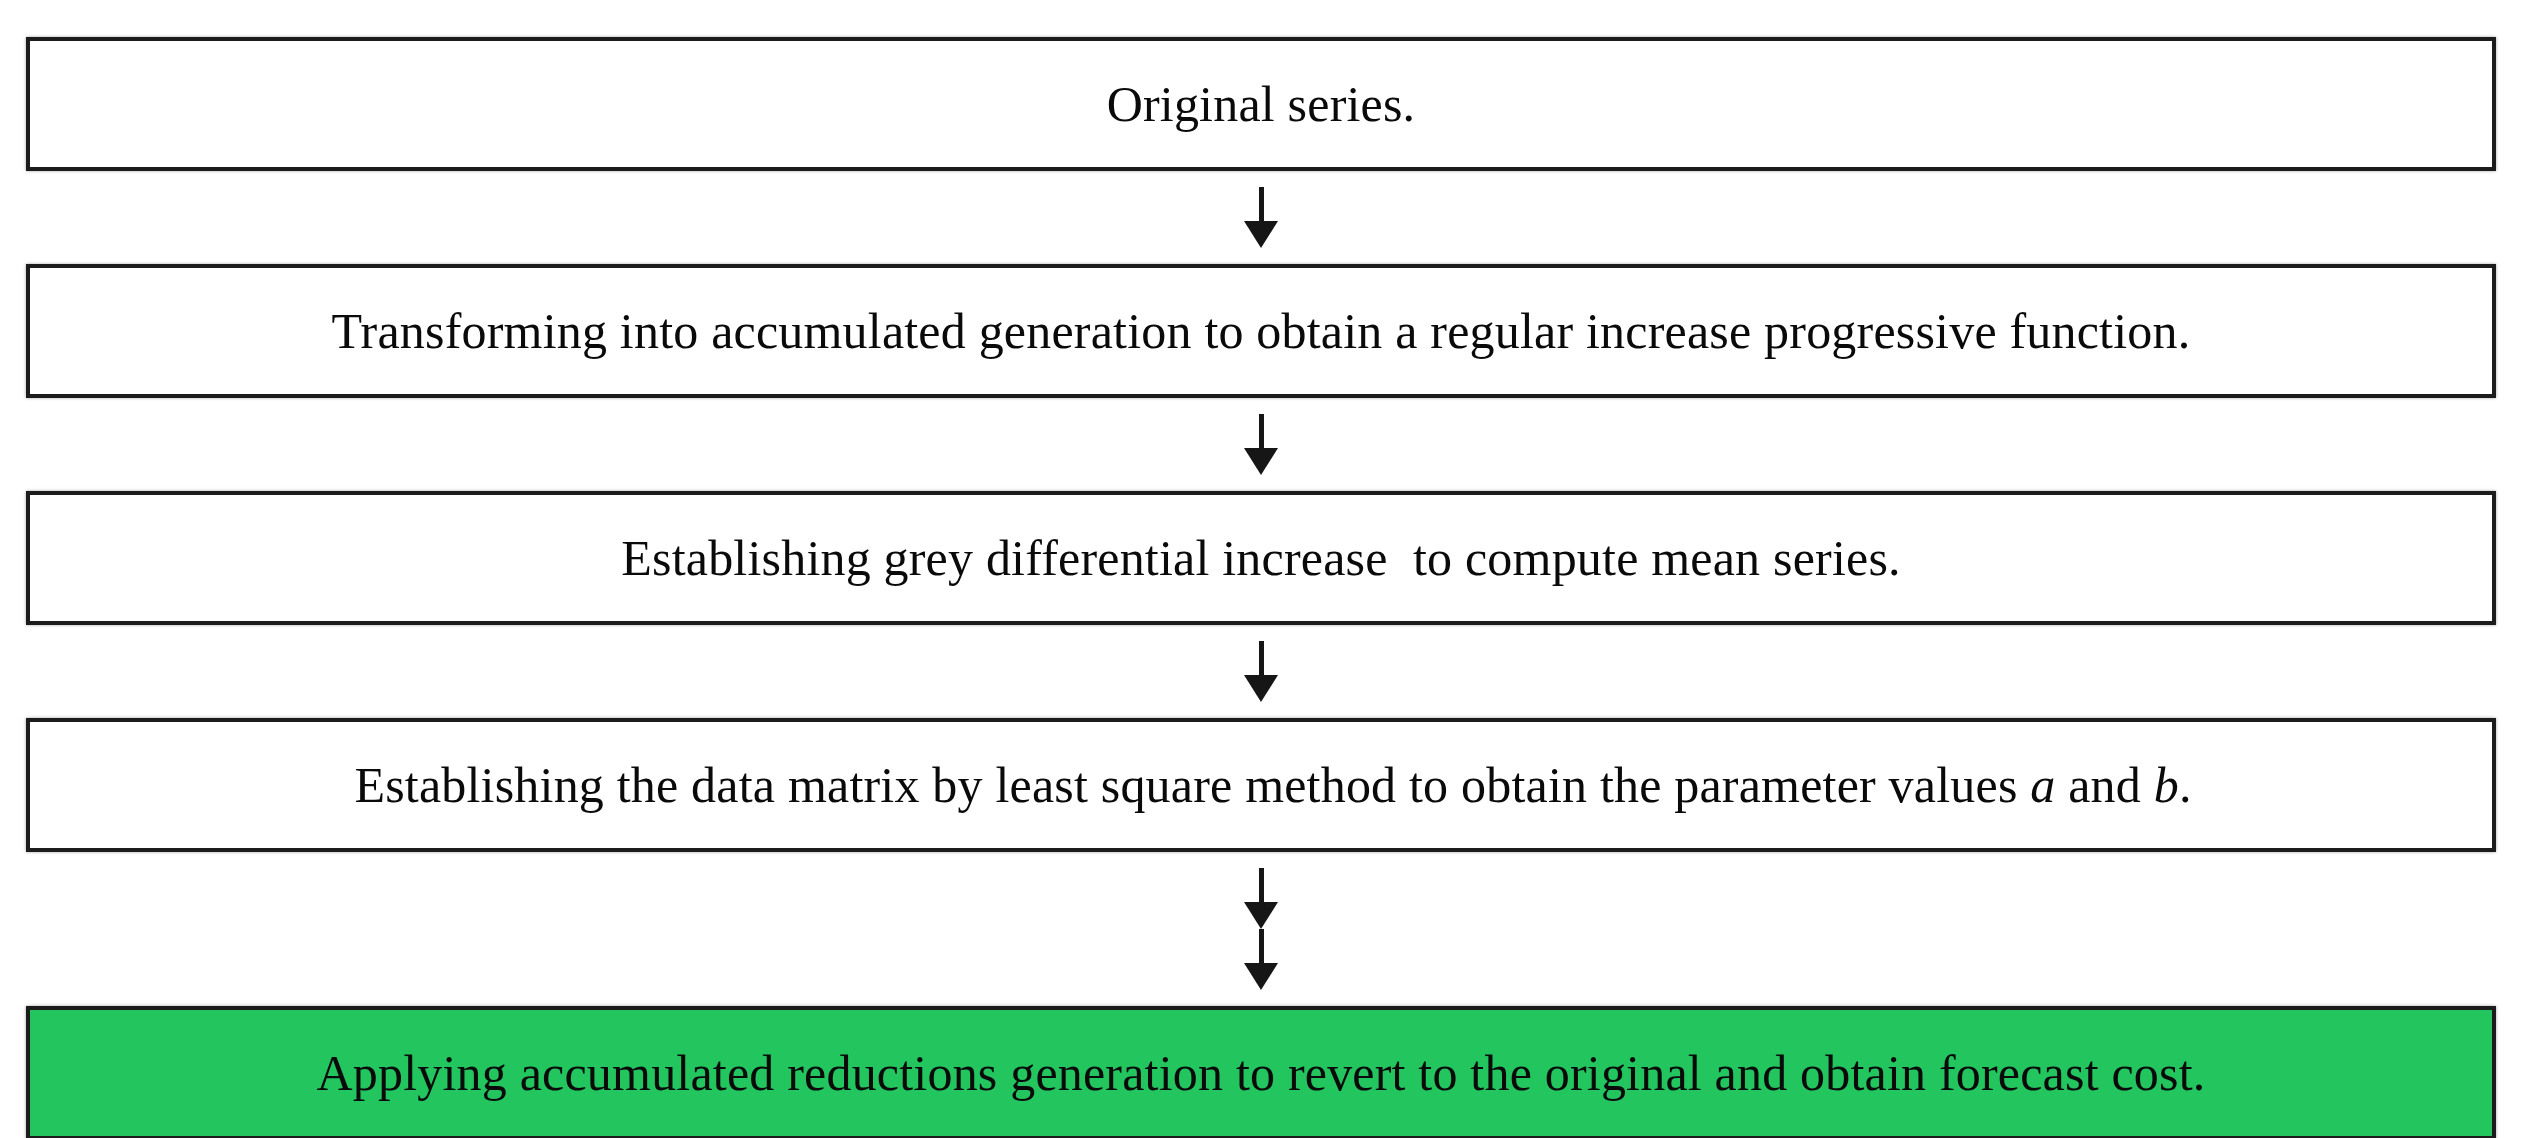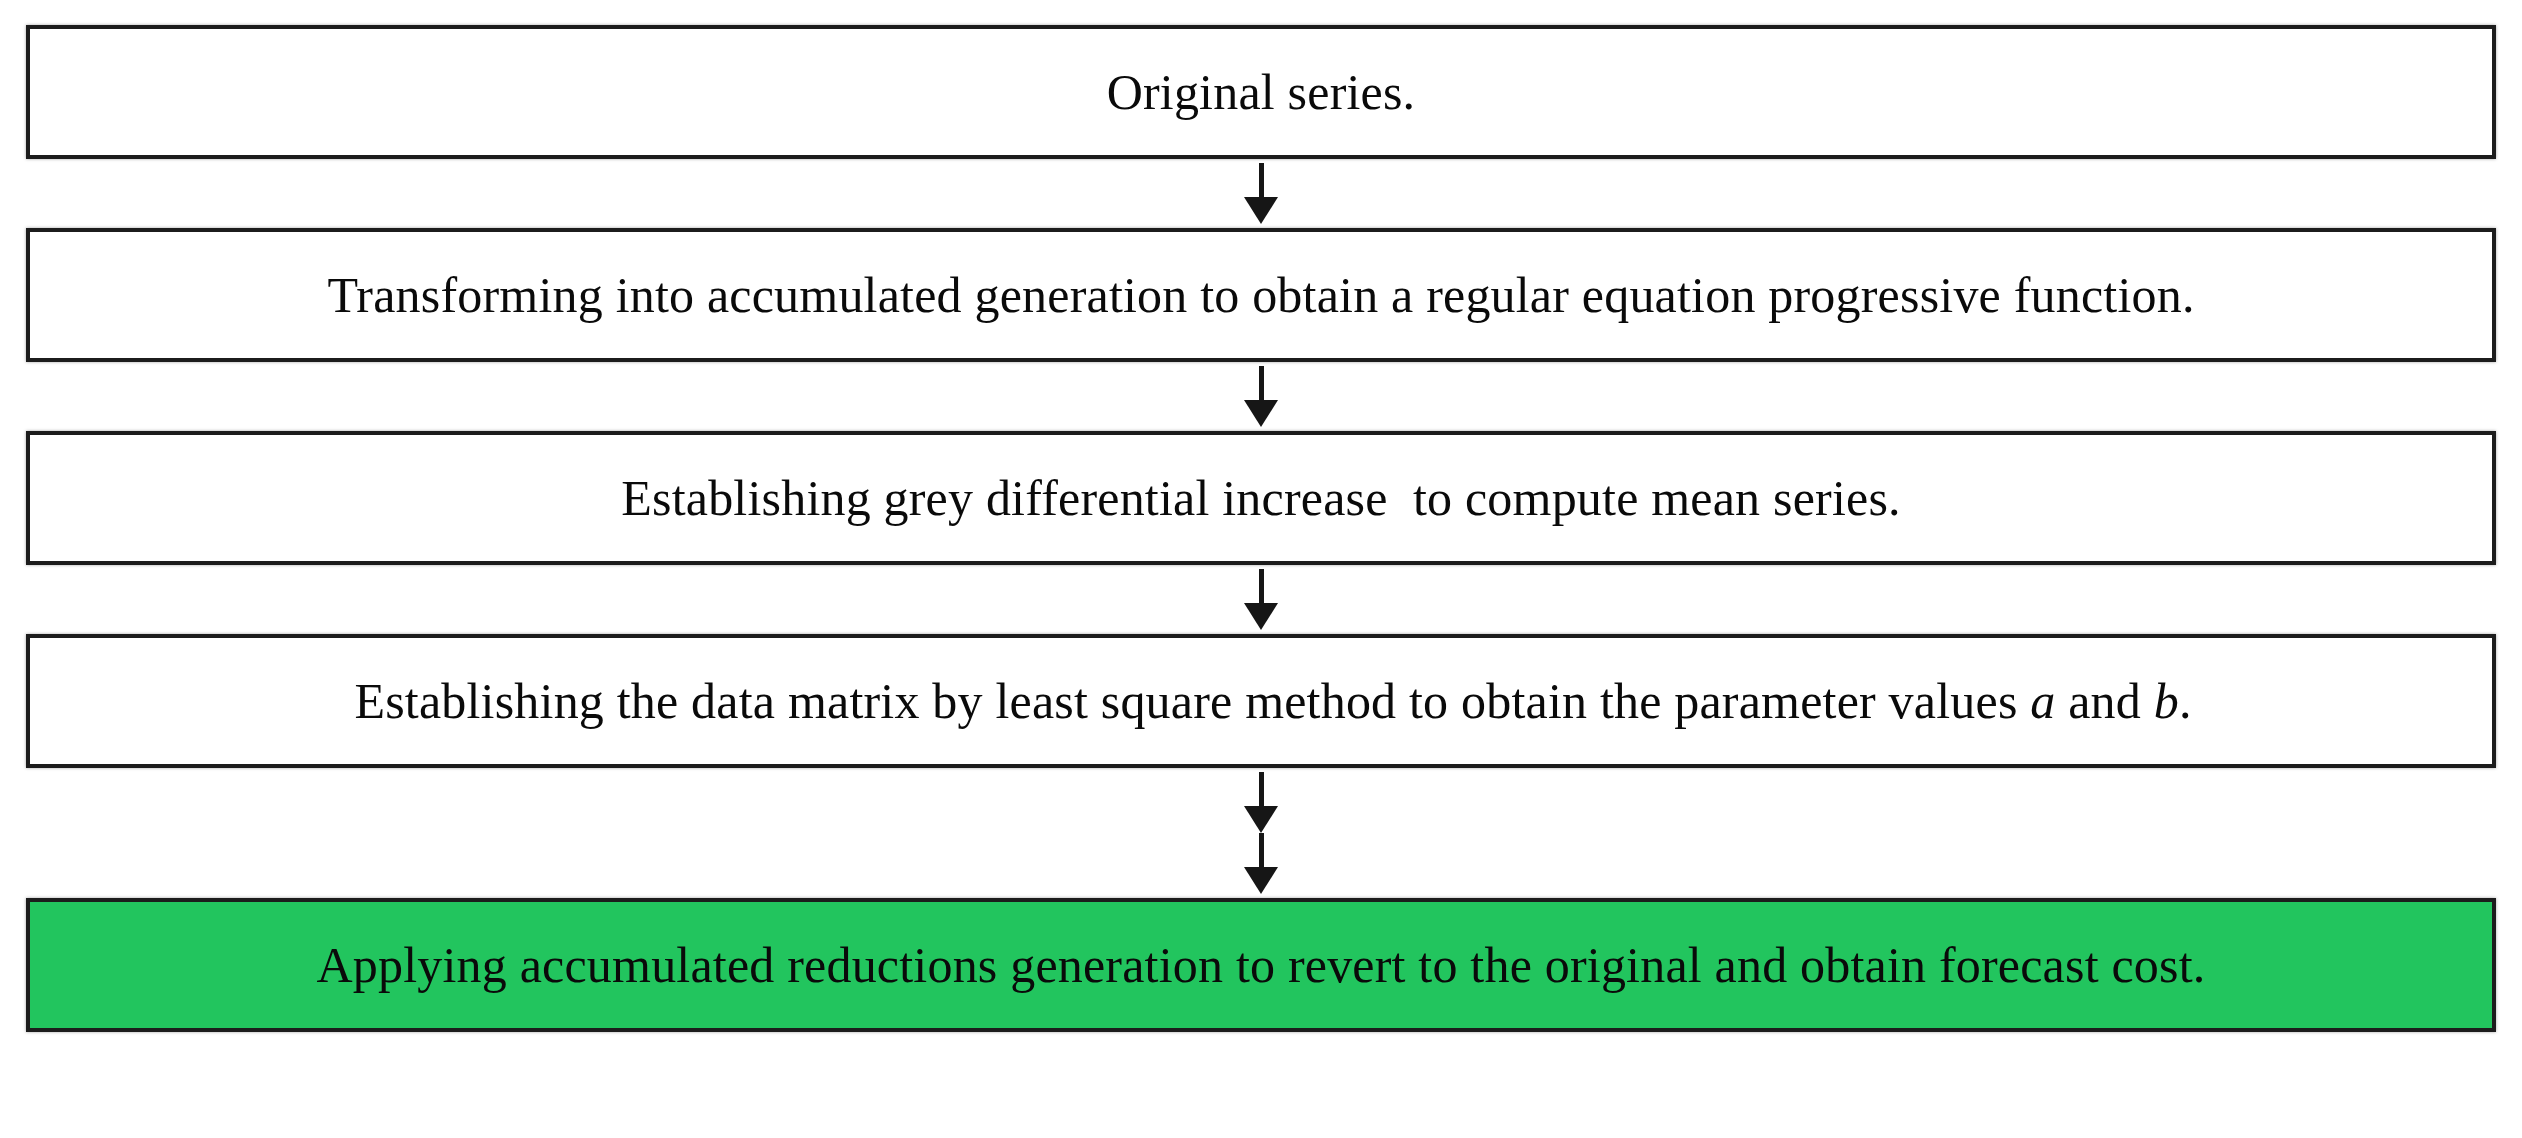--- a/index.html
+++ b/index.html
@@ -17,21 +17,21 @@
     padding-top: 21px;
     overflow: hidden;
   }
   .flowchart {
     display: flex;
     flex-direction: column;
   }
   .flow-box {
     box-sizing: border-box;
     height: 134px;
-    margin: 4px 26px;
+    margin: 16px 26px;
     border: 4px solid #1c1c1c;
     background: #ffffff;
     display: flex;
     align-items: center;
     justify-content: center;
     box-shadow: 0 0 3px rgba(0,0,0,0.35);
   }
   .flow-box-label {
     font-size: 50px;
     color: #0a0a0a;
@@ -74,21 +74,21 @@
     <div class="flow-box" style="border-color: rgb(28, 28, 28); background: rgb(255, 255, 255);">
       <span class="flow-box-label" style="color: rgb(10, 10, 10);"><span>Original series.</span></span>
     </div>
 
     <div class="flow-arrow">
       <div class="stem" style="background: rgb(22, 22, 22);"></div>
       <div class="head" style="border-top-color: rgb(22, 22, 22);"></div>
     </div>
 
     <div class="flow-box" style="border-color: rgb(28, 28, 28); background: rgb(255, 255, 255);">
-      <span class="flow-box-label" style="color: rgb(10, 10, 10);"><span>Transforming into accumulated generation to obtain a regular equation progressive function.</span></span>
+      <span class="flow-box-label" style="color: rgb(10, 10, 10);"><span>Transforming into accumulated generation to obtain a regular increase progressive function.</span></span>
     </div>
 
     <div class="flow-arrow">
       <div class="stem" style="background: rgb(22, 22, 22);"></div>
       <div class="head" style="border-top-color: rgb(22, 22, 22);"></div>
     </div>
 
     <div class="flow-box" style="border-color: rgb(28, 28, 28); background: rgb(255, 255, 255);">
       <span class="flow-box-label" style="color: rgb(10, 10, 10);"><span>Establishing grey differential increase  to compute mean series.</span></span>
     </div>

